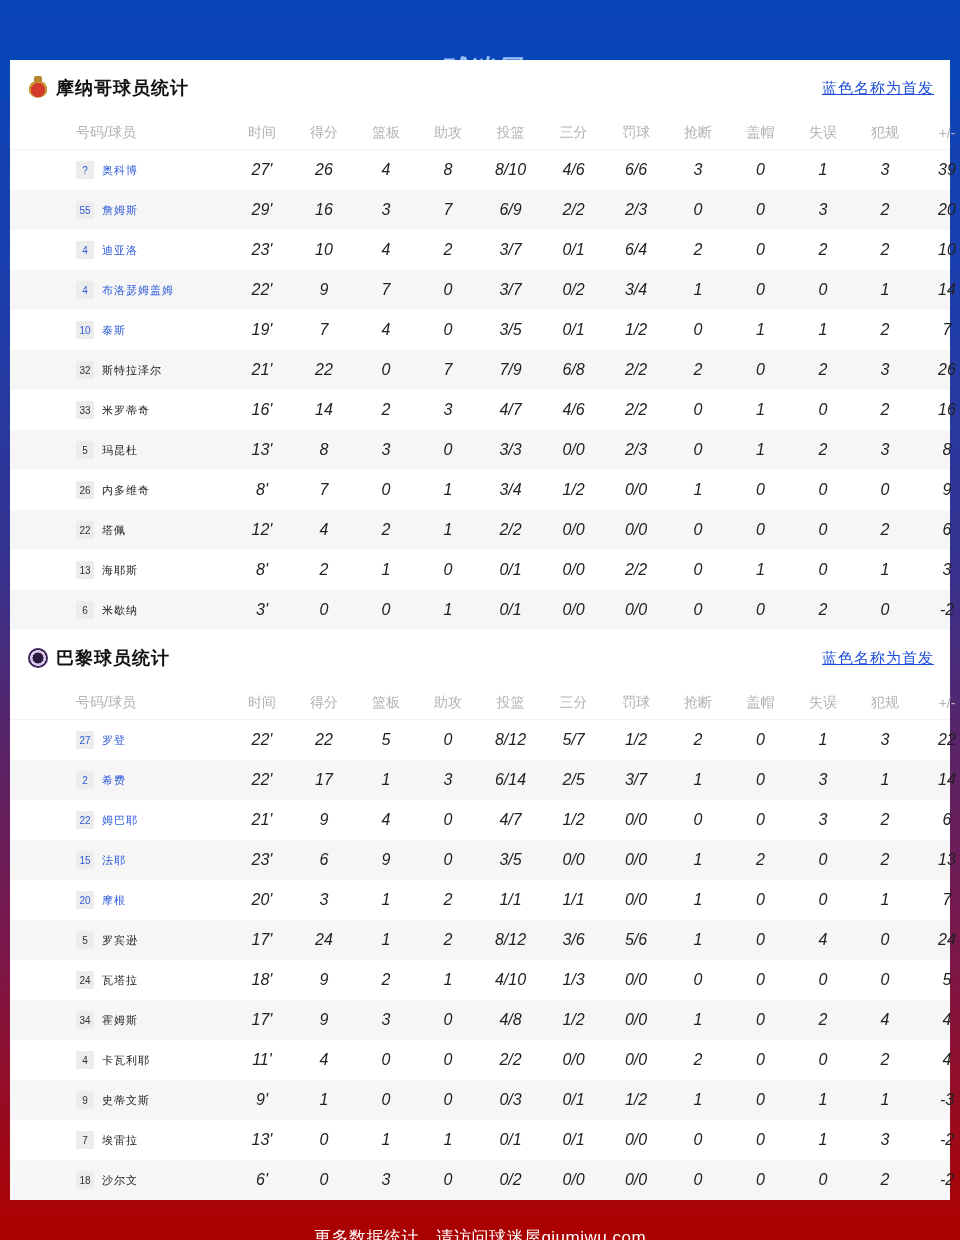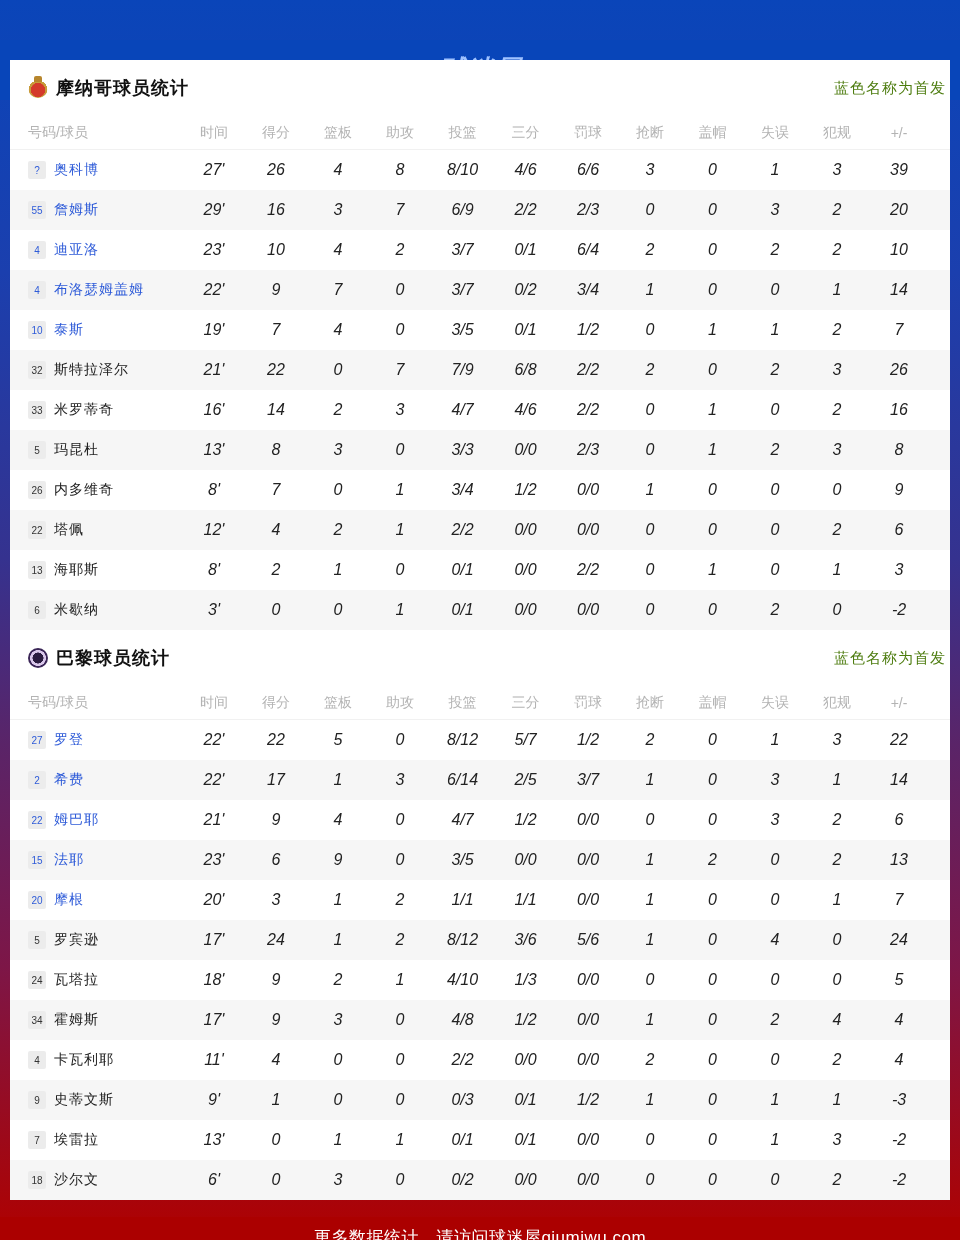--- a/index.html
+++ b/index.html
@@ -17,48 +17,49 @@
   .logo {
     font-size: 27px; font-weight: bold; font-style: italic; color: #9fc2ff;
     letter-spacing: 0px;
   }
   .card {
     position: absolute; left: 10px; top: 60px; width: 940px; height: 1140px;
     background: #ffffff;
   }
   .section-head {
     height: 56px; display: flex; align-items: center; justify-content: space-between;
-    padding: 0 4px 0 18px;
+    padding: 0 16px 0 18px;
   }
   .team-title { display: flex; align-items: center; gap: 8px; }
   .team-title .title { font-size: 18px; color: #111; font-weight: bold; letter-spacing: 1px; }
   .crest { width: 20px; height: 20px; border-radius: 50%; display: inline-block; position: relative; }
   .crest.monaco { background: radial-gradient(circle at 50% 60%, #d43a2b 0 45%, #c89b3a 46% 60%, #fff 61%); }
   .crest.monaco::before { content:""; position:absolute; left:6px; top:-2px; width:8px; height:6px; background:#b7862d; border-radius:2px 2px 0 0; }
   .crest.paris { background: radial-gradient(circle, #2a1b3f 0 38%, #d9c7ea 40% 55%, #3a2556 57% 100%); }
-  .legend-note { color: #4d7c0f; font-size: 15px; letter-spacing: 1px; }
+  .legend-note { color: #1d4ed8; font-size: 15px; letter-spacing: 1px; text-decoration: underline; }
   .header-row, .data-row {
     display: grid;
     grid-template-columns: 173px 62px 62px 62px 62px 63px 63px 62px 62px 63px 62px 62px 62px;
     align-items: center;
     text-align: center;
+    padding-left: 48px;
   }
   .header-row { height: 34px; color: #b3b3b3; font-size: 14px; border-bottom: 1px solid #f1f1f1; }
   .header-row .c0 { text-align: left; padding-left: 18px; }
   .data-row { height: 40px; font-size: 16px; color: #222; font-style: italic; }
   .data-row:nth-child(even) { background: #f6f6f6; }
   .data-row .c0 {
     text-align: left; padding-left: 18px; display: flex; align-items: center; gap: 8px; font-style: normal;
   }
   .jersey {
     width: 18px; height: 18px; background: #ececec; color: #333; font-size: 10px;
     display: inline-flex; align-items: center; justify-content: center; border-radius: 2px;
   }
   .starter .jersey { color: #2e5bd8; }
-  .pname { font-size: 14px; color: #222; letter-spacing: 1px; }
+  .pname { font-size: 11px; color: #222; letter-spacing: 1px; }
   .starter .pname { color: #2e5bd8; }
   .footer {
     position: absolute; left: 0; top: 1200px; width: 960px; height: 40px;
     display: flex; align-items: center; justify-content: center;
     background: #ab0000; color: #ffffff; font-size: 17px; letter-spacing: 0.5px; margin-top: 17px;
   }
 </style>
 </head>
 <body>
 

